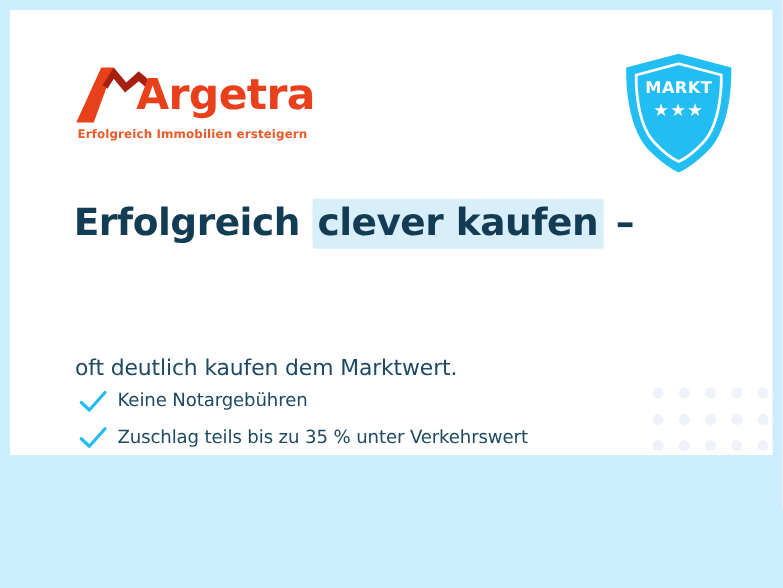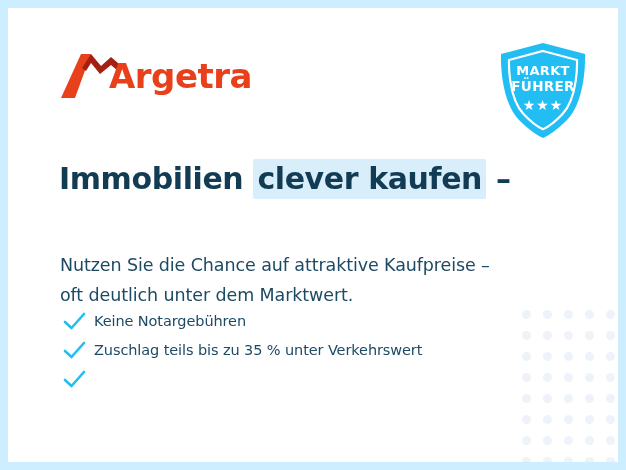--- a/index.html
+++ b/index.html
@@ -21,21 +21,21 @@
     height: 470px;
     background: #cdeeff;
     box-sizing: border-box;
     overflow: hidden;
   }
   .card {
     position: absolute;
     left: 8px;
     top: 8px;
     width: 610px;
-    height: 454px;
+    height: 356px;
     background: #ffffff;
     overflow: hidden;
   }
 
   
   .dot-grid {
     position: absolute;
     left: 514px;
     top: 302px;
     width: 110px;
@@ -235,41 +235,41 @@
     <div class="logo-block">
       <div class="logo-row">
         <span class="logo-mark">
           <svg width="58" height="48" viewBox="0 0 58 48" xmlns="http://www.w3.org/2000/svg">
             <polygon points="20,2 30,2 14,46 0,46" fill="#e8401b"></polygon>
             <path d="M21,16 L30,2 L40,14 L50,5 L57,11 L57,19 L50,13 L39,22 L30,11 L25,19 Z" fill="#a52010"></path>
           </svg>
         </span>
         <span class="logo-word">Argetra</span>
       </div>
+      <div class="logo-tagline">Erfolgreich Immobilien ersteigern</div>
     </div>
 
     <div class="badge">
       <svg width="96" height="100" viewBox="0 0 96 100" xmlns="http://www.w3.org/2000/svg">
         <path d="M48 2 L90 13 C90 13 92 58 72 79 C62 89 53 95 48 97 C43 95 34 89 24 79 C4 58 6 13 6 13 Z" fill="#22bdf2"></path>
         <path d="M48 10 L82 19 C82 19 83.5 56 67.5 73 C59.5 81.5 52 86.5 48 88.2 C44 86.5 36.5 81.5 28.5 73 C12.5 56 14 19 14 19 Z" fill="none" stroke="#ffffff" stroke-width="2.2"></path>
       </svg>
       <div class="badge-text">
         <div class="badge-line1">MARKT</div>
-        <div class="badge-line2">FÜHRER</div>
         <div class="badge-stars">★★★</div>
       </div>
     </div>
 
     <h1 class="headline">
-      <span>Immobilien </span><span class="hl-mark">clever kaufen</span><span> –</span><br>
+      <span>Erfolgreich </span><span class="hl-mark">clever kaufen</span><span> –</span><br>
     </h1>
 
     <p class="subhead">
-      <span>Nutzen Sie die Chance auf attraktive Kaufpreise –</span><br>
-      <span>oft deutlich unter dem Marktwert.</span>
+      <br>
+      <span>oft deutlich kaufen dem Marktwert.</span>
     </p>
 
     <ul class="bullets" style="list-style:none;margin:0;padding:0;">
       <li class="bullet">
         <span class="check-icon">
           <svg width="26" height="20" viewBox="0 0 26 20" xmlns="http://www.w3.org/2000/svg">
             <polyline points="3,11 9.5,17 22,3" fill="none" stroke="#22bdf2" stroke-width="2.6" stroke-linecap="round" stroke-linejoin="round"></polyline>
           </svg>
         </span>
         <span class="bullet-label">Keine Notargebühren</span>

